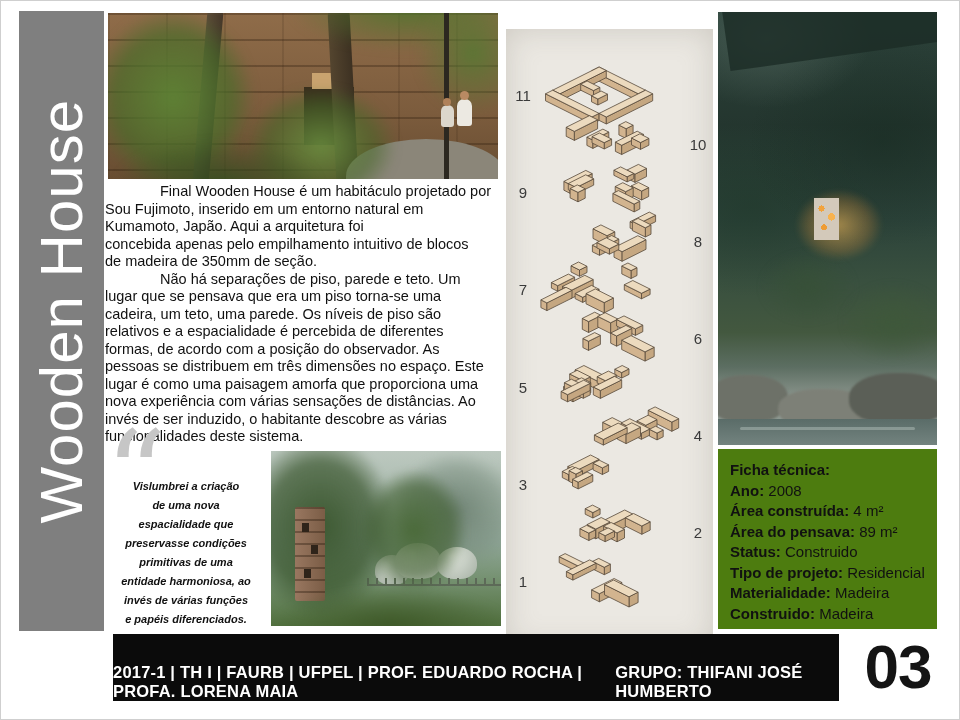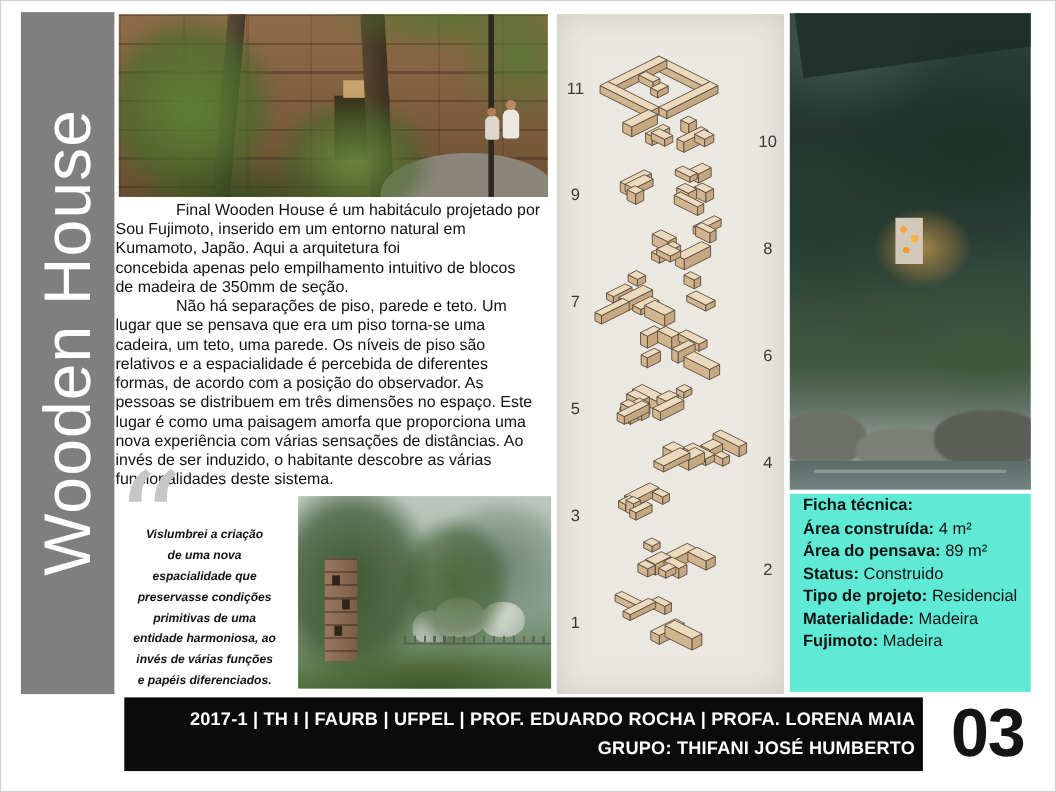--- a/index.html
+++ b/index.html
@@ -84,33 +84,33 @@
   .main-text p{margin:0;text-indent:55px;white-space:pre-line;}
 
   
   .quote{position:absolute;left:104px;top:448px;width:162px;height:180px;}
   .quote-mark{position:absolute;left:0;top:-34px;font-family:"DejaVu Serif",serif;font-size:120px;
       line-height:1;color:#c6c6c6;z-index:0;}
   .quote-text{position:relative;z-index:1;margin-top:28px;font-style:italic;font-weight:700;
       font-size:11px;line-height:19px;text-align:center;white-space:pre-line;}
 
   
-  .diagram{position:absolute;left:505px;top:12px;width:207px;height:618px;background:#ebe8e2;
+  .diagram{position:absolute;left:505px;top:28px;width:207px;height:618px;background:#ebe8e2;
       box-shadow:inset 0 0 30px rgba(120,115,105,.25);}
   .diagram svg{display:block;width:100%;height:100%;}
   .lvl-num{font-family:"Liberation Sans",sans-serif;font-size:15px;fill:#3a3a3a;}
 
   
-  .ficha{position:absolute;left:717px;top:448px;width:219px;height:180px;background:#5eead4;
-      box-sizing:border-box;padding:1px 12px;font-size:15px;line-height:20.5px;}
+  .ficha{position:absolute;left:717px;top:448px;width:219px;height:180px;background:#4d7c0f;
+      box-sizing:border-box;padding:11px 12px;font-size:15px;line-height:20.5px;}
   .ficha .row b{font-weight:700;}
 
   
   .footer-bar{position:absolute;left:112px;top:633px;width:726px;height:67px;background:#0b0b0b;
-      color:#fff;display:flex;flex-direction:column;justify-content:center;align-items:flex-end;
+      color:#fff;display:flex;flex-direction:row;justify-content:center;align-items:flex-end;
       gap:7px;box-sizing:border-box;padding-right:7px;font-weight:700;font-size:16.5px;letter-spacing:.2px;}
   .page-num{position:absolute;left:838px;top:630px;width:118px;height:70px;display:flex;
       align-items:center;justify-content:center;font-size:62px;font-weight:800;color:#141414;letter-spacing:-1px;}
 </style>
 </head>
 <body>
 
 <div class="page">
 
   <div class="sidebar">
@@ -413,26 +413,27 @@
     <div class="pr-glow"></div>
     <div class="pr-house"></div>
     <div class="pr-rock1"></div>
     <div class="pr-rock2"></div>
     <div class="pr-rock3"></div>
     <div class="pr-river"></div>
   </div>
 
   <div class="ficha">
     <div class="row"><b>Ficha técnica:</b></div>
+    <div class="row"><b>Ano:</b><span> 2008</span></div>
     <div class="row"><b>Área construída:</b><span> 4 m²</span></div>
     <div class="row"><b>Área do pensava:</b><span> 89 m²</span></div>
     <div class="row"><b>Status:</b><span> Construido</span></div>
     <div class="row"><b>Tipo de projeto:</b><span> Residencial</span></div>
     <div class="row"><b>Materialidade:</b><span> Madeira</span></div>
-    <div class="row"><b>Fujimoto:</b><span> Madeira</span></div>
+    <div class="row"><b>Construido:</b><span> Madeira</span></div>
   </div>
 
   <div class="footer-bar">
     <div>2017-1 | TH I | FAURB | UFPEL | PROF. EDUARDO ROCHA | PROFA. LORENA MAIA</div>
     <div>GRUPO: THIFANI JOSÉ HUMBERTO</div>
   </div>
 
   <div class="page-num">03</div>
 
 </div>

